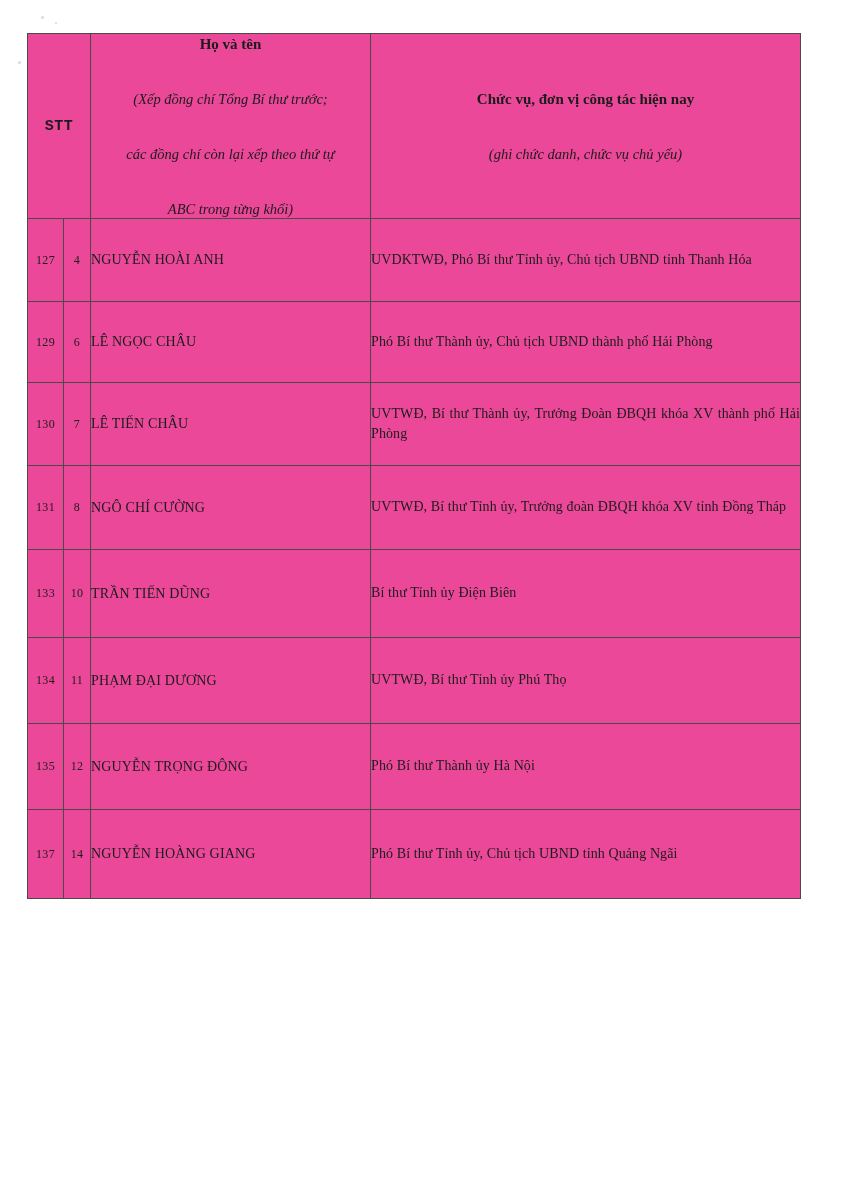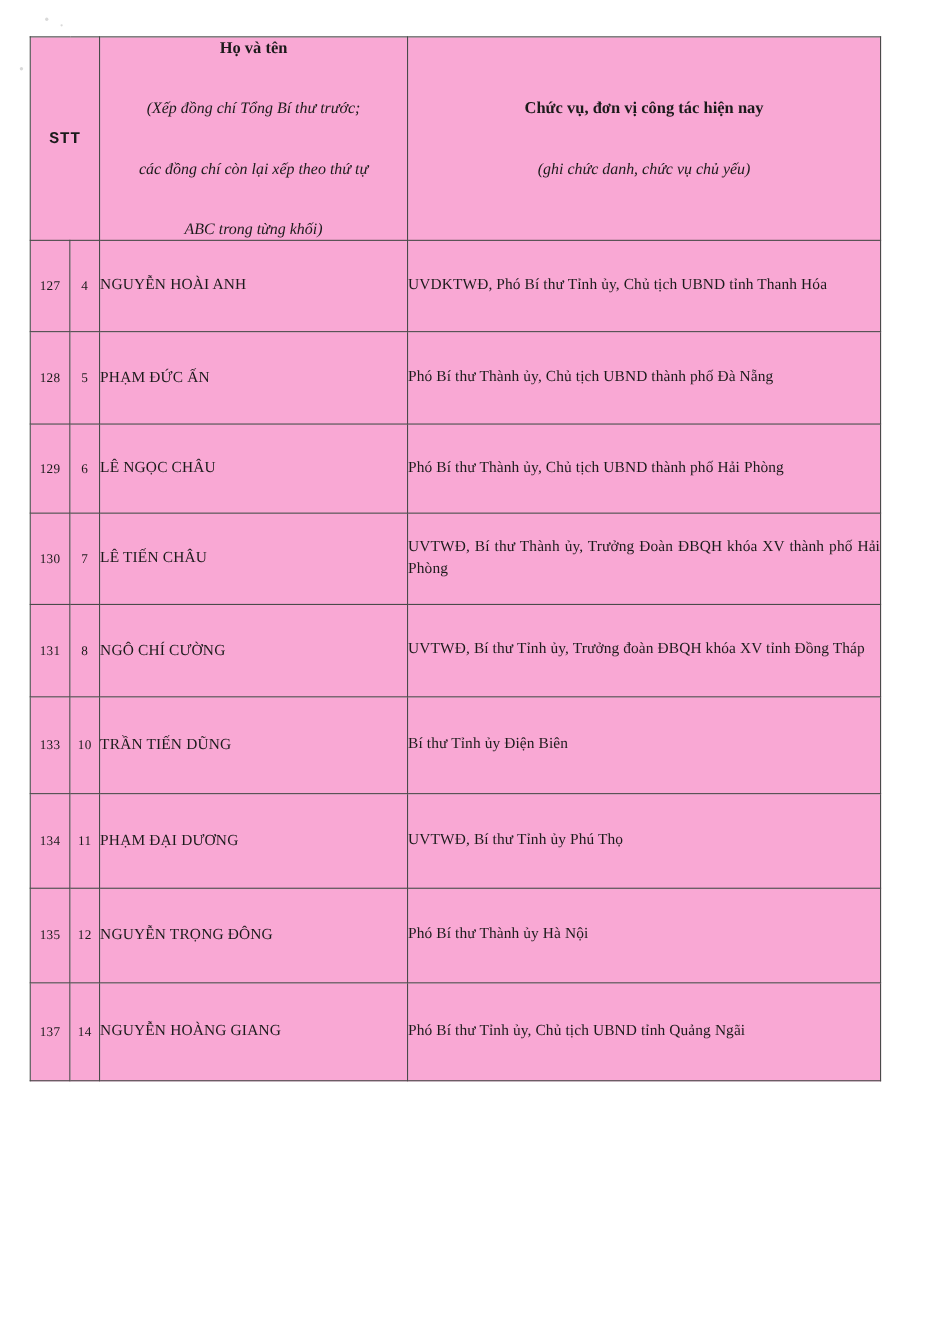--- a/index.html
+++ b/index.html
@@ -41,21 +41,21 @@
     top: 33px;
     width: 773px;
     border-collapse: collapse;
     table-layout: fixed;
   }
   .doc-table td,
   .doc-table th {
     border: 1px solid #4a4a4a;
     padding: 0;
     vertical-align: middle;
-    background: #f9a8d4;
+    background: #ec4899;
   }
 
   
   col.c-stt-a  { width: 36px; }
   col.c-stt-b  { width: 27px; }
   col.c-name   { width: 280px; }
   col.c-pos    { width: 430px; }
 
   
   thead th {
@@ -154,26 +154,20 @@
       </tr>
     </thead>
 
     <tbody>
       <tr class="r0">
         <td class="cell-num">127</td>
         <td class="cell-num">4</td>
         <td class="cell-name">NGUYỄN HOÀI ANH</td>
         <td class="cell-pos">UVDKTWĐ, Phó Bí thư Tỉnh ủy, Chủ tịch UBND tỉnh Thanh Hóa</td>
       </tr>
-      <tr class="r1">
-        <td class="cell-num">128</td>
-        <td class="cell-num">5</td>
-        <td class="cell-name">PHẠM ĐỨC ẤN</td>
-        <td class="cell-pos single">Phó Bí thư Thành ủy, Chủ tịch UBND thành phố Đà Nẵng</td>
-      </tr>
       <tr class="r2">
         <td class="cell-num">129</td>
         <td class="cell-num">6</td>
         <td class="cell-name">LÊ NGỌC CHÂU</td>
         <td class="cell-pos single">Phó Bí thư Thành ủy, Chủ tịch UBND thành phố Hải Phòng</td>
       </tr>
       <tr class="r3">
         <td class="cell-num">130</td>
         <td class="cell-num">7</td>
         <td class="cell-name">LÊ TIẾN CHÂU</td>

